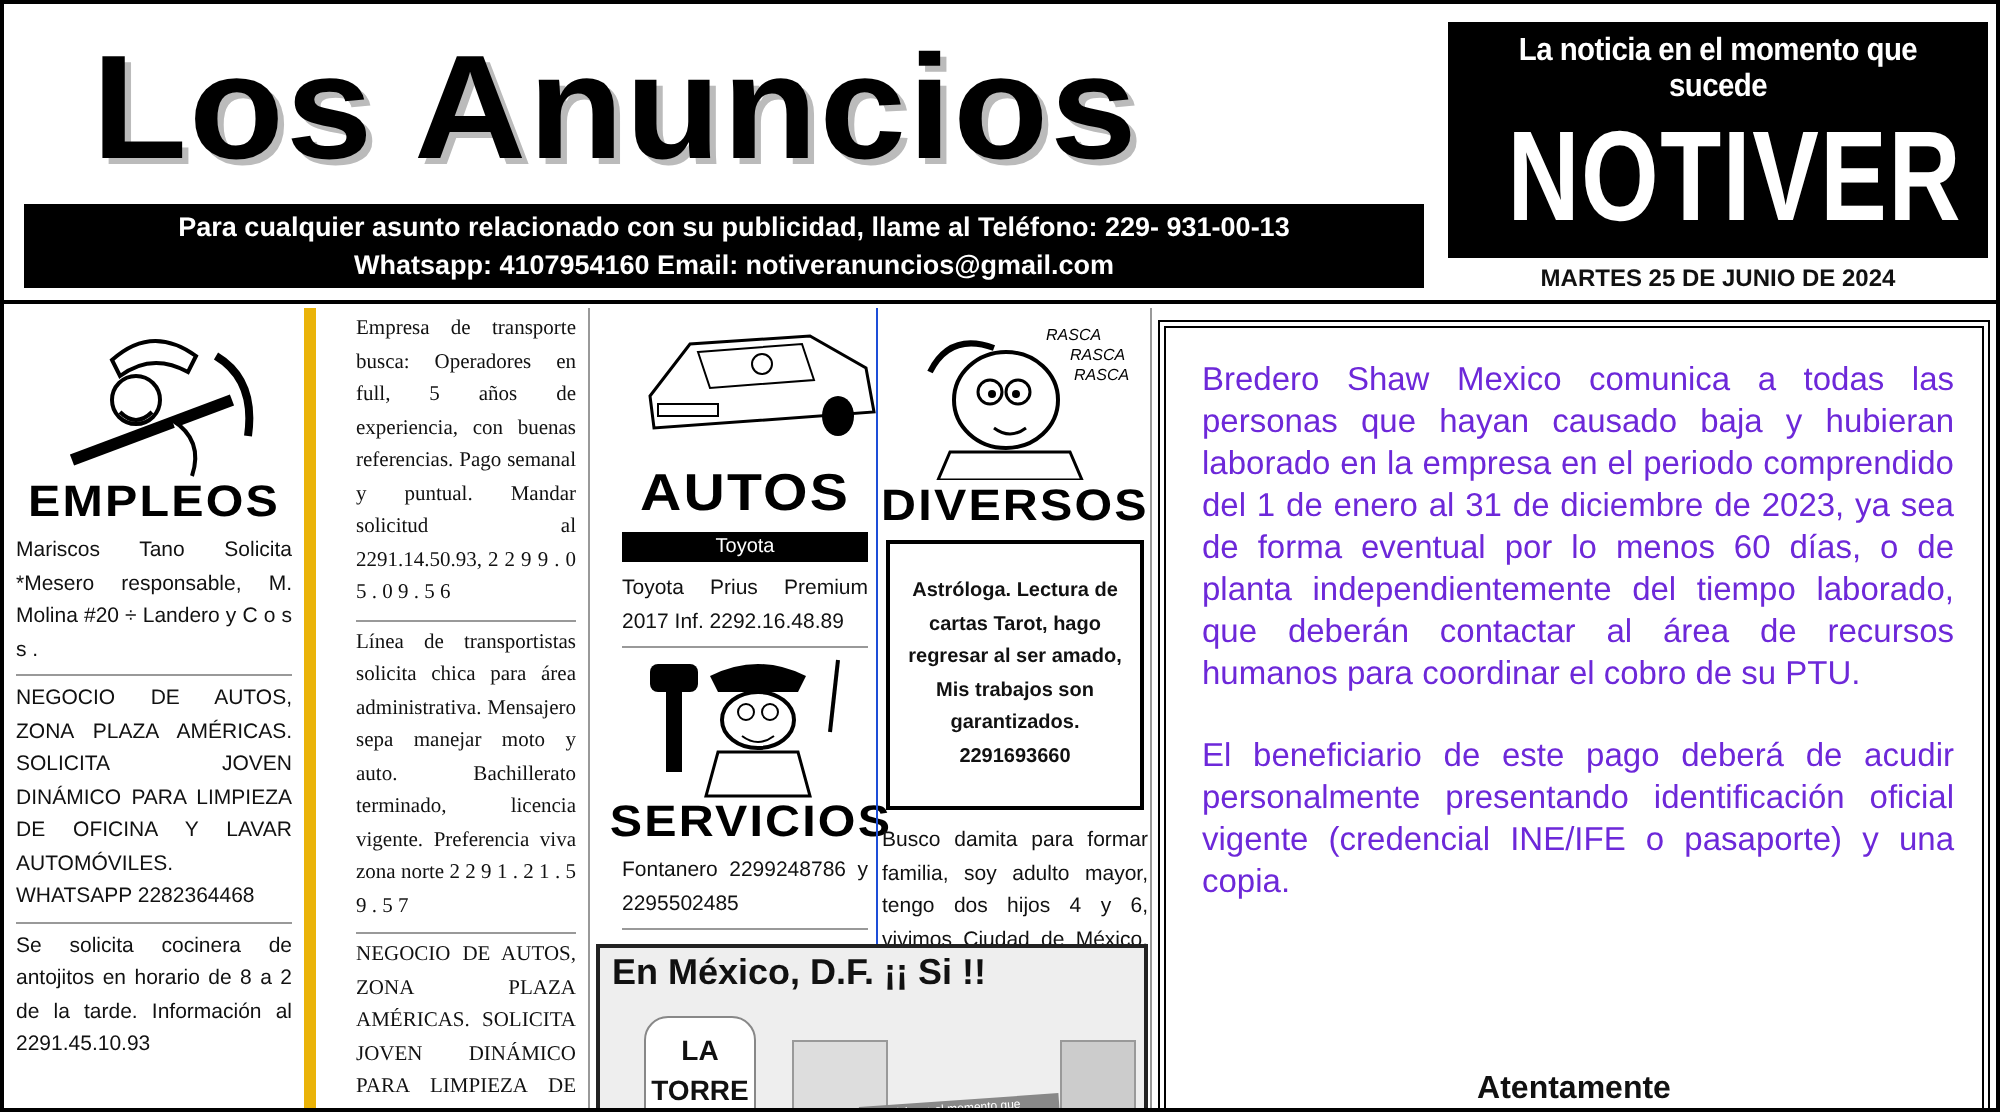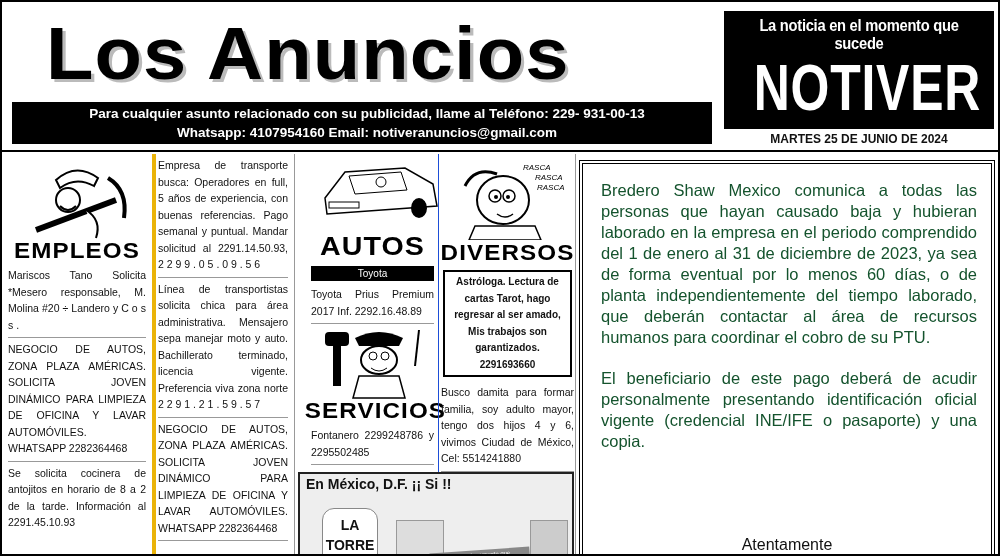--- a/index.html
+++ b/index.html
@@ -24,53 +24,53 @@
     background: #000; color: #fff; text-align: center;
   }
   .notiver-slogan { font-size: 16px; font-weight: bold; padding-top: 6px; letter-spacing: -0.3px; transform: scaleX(0.92); }
   .notiver-name { font-size: 64px; font-weight: 900; line-height: 70px; letter-spacing: 1px; transform: scaleX(0.78); }
   .date-line { position: absolute; left: 722px; top: 130px; width: 270px; text-align: center; font-size: 12px; font-weight: bold; }
   .top-rule { position: absolute; left: 0; top: 148px; width: 996px; height: 2px; background: #000; }
 
   
   .col { position: absolute; top: 152px; bottom: 0; }
   .col-1 { left: 6px; width: 138px; }
-  .col-2 { left: 150px; width: 136px; border-left: 4px solid #eab308; padding-left: 2px; }
+  .col-2 { left: 150px; width: 136px; border-left: 6px solid #eab308; padding-left: 20px; font-family: Liberation Serif, serif; }
   .col-3 { left: 292px; width: 140px; border-left: 1px solid #999; padding-left: 16px; }
   .col-4 { left: 436px; width: 136px; border-left: 1px solid #1d4ed8; padding-left: 2px; }
   .vrule-right { position: absolute; left: 573px; top: 152px; bottom: 0; width: 1px; background: #999; }
 
   .ad { font-size: 10.5px; line-height: 16.5px; text-align: justify; padding: 3px 0 4px; border-bottom: 1px solid #999; }
   .section-art { height: 110px; position: relative; display: flex; align-items: flex-end; justify-content: center; }
   .section-label {
     font-weight: 900; font-size: 22px; letter-spacing: 1px; color: #000;
     transform: scaleX(1.1); text-align: center; width: 100%;
   }
   .cat-bar { background: #000; color: #fff; font-size: 10px; text-align: center; height: 15px; line-height: 15px; margin: 4px 0 2px; }
-  .boxed-ad { border: 2px solid #000; margin: 4px 2px; padding: 2px 4px; font-size: 10px; font-weight: bold; text-align: center; line-height: 16.5px; }
+  .boxed-ad { border: 2px solid #000; margin: 4px 2px; padding: 16px 4px; font-size: 10px; font-weight: bold; text-align: center; line-height: 16.5px; }
 
   .promo {
     position: absolute; left: 296px; top: 470px; width: 276px; height: 90px;
     border: 2px solid #222; background: #eee; overflow: hidden;
   }
-  .promo-title { font-size: 14px; font-weight: 900; padding: 2px 6px; letter-spacing: 0; }
+  .promo-title { font-size: 18px; font-weight: 900; padding: 2px 6px; letter-spacing: 0; }
   .promo-tower { position: absolute; left: 22px; top: 34px; width: 56px; height: 60px; background: #fff; border: 1px solid #888; border-radius: 12px 12px 0 0; text-align: center; font-weight: bold; font-size: 14px; line-height: 20px; }
   .promo-paper { position: absolute; left: 96px; top: 46px; width: 48px; height: 50px; background: #ddd; border: 1px solid #999; }
   .promo-strip { position: absolute; left: 130px; top: 76px; width: 100px; height: 20px; background: #888; color: #fff; font-size: 6px; transform: rotate(-4deg); padding: 2px; }
   .promo-paper2 { position: absolute; left: 230px; top: 46px; width: 38px; height: 50px; background: #ccc; border: 1px solid #999; }
 
   
   .notice {
     position: absolute; left: 577px; top: 158px; width: 416px; height: 400px;
     border: 3px double #000; border-width: 4px; border-style: double;
     padding: 16px 14px 0 18px;
   }
-  .notice p { font-size: 16.5px; line-height: 21px; text-align: justify; color: #14532d; }
+  .notice p { font-size: 16.5px; line-height: 21px; text-align: justify; color: #6d28d9; }
   .notice p + p { margin-top: 20px; }
-  .notice-sign { position: absolute; left: 0; right: 0; top: 372px; text-align: center; font-weight: normal; font-size: 16px; }
+  .notice-sign { position: absolute; left: 0; right: 0; top: 372px; text-align: center; font-weight: bold; font-size: 16px; }
 
   svg { display: block; }
 </style>
 </head>
 <body>
 
 <div class="masthead-title">Los Anuncios</div>
 <div class="contact-bar">
   <div>Para cualquier asunto relacionado con su publicidad, llame al  Teléfono: 229- 931-00-13</div>
   <div>Whatsapp: 4107954160 Email: notiveranuncios@gmail.com</div>

